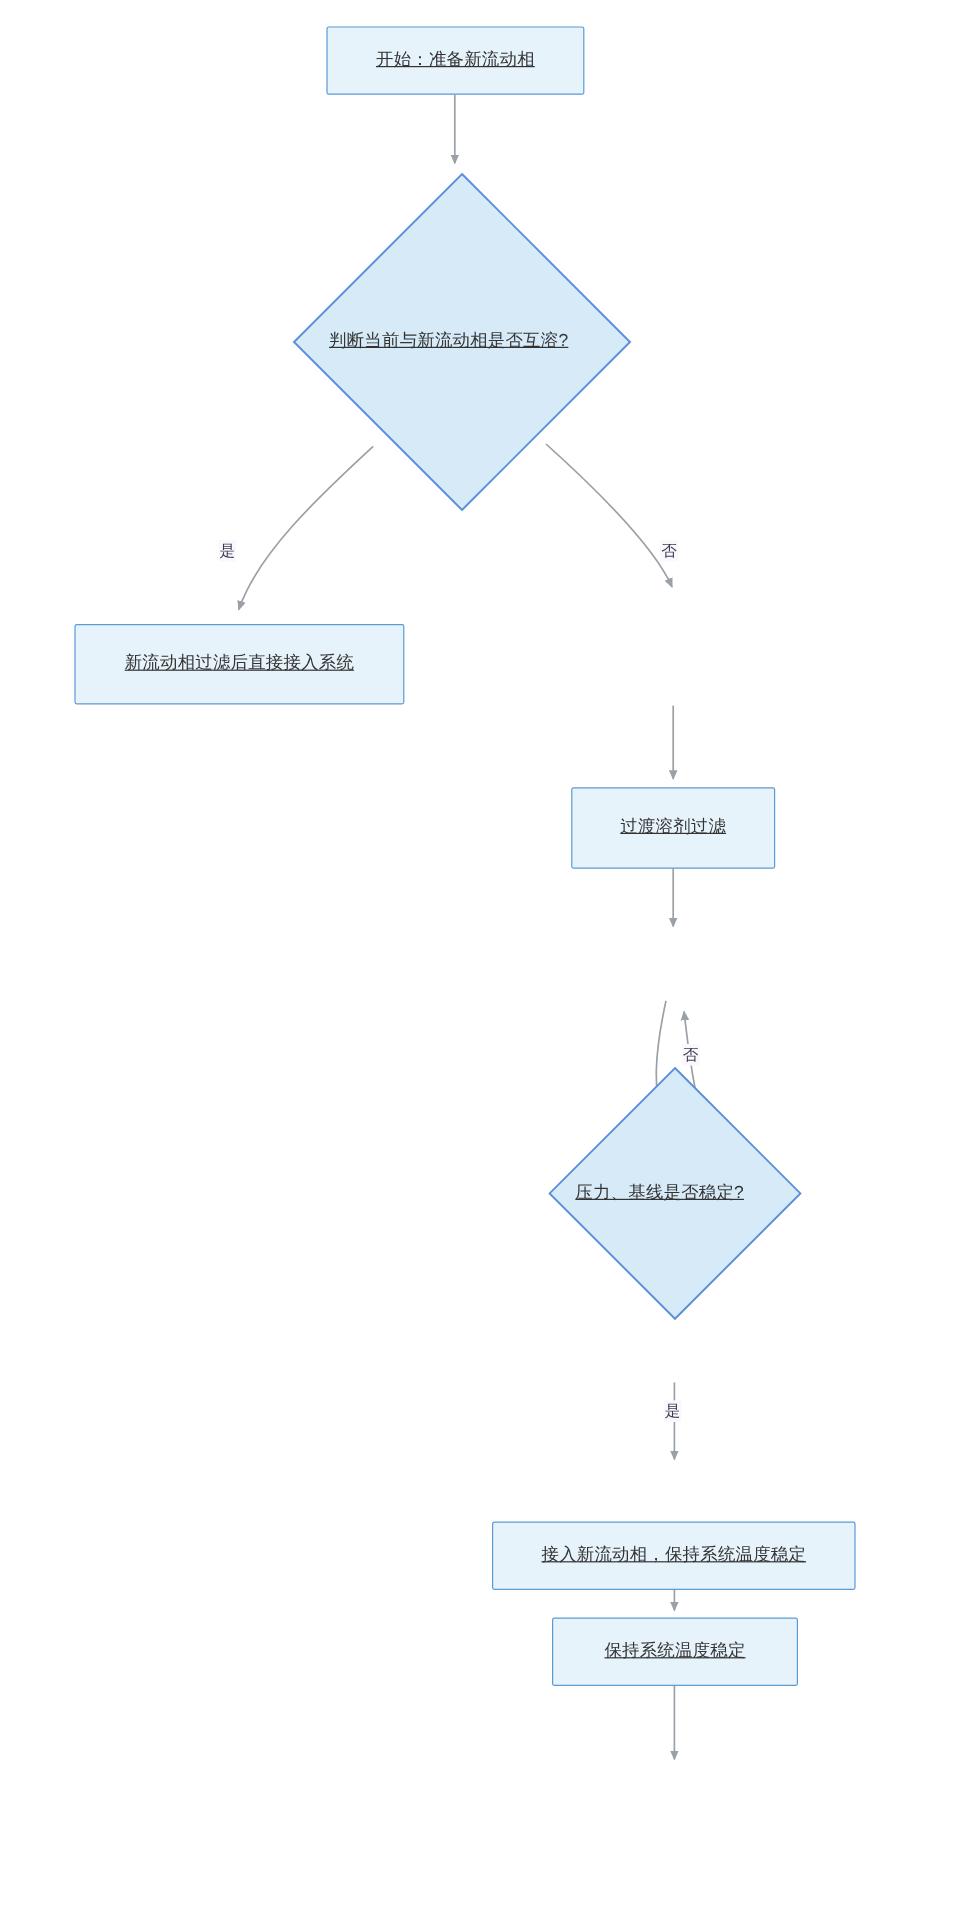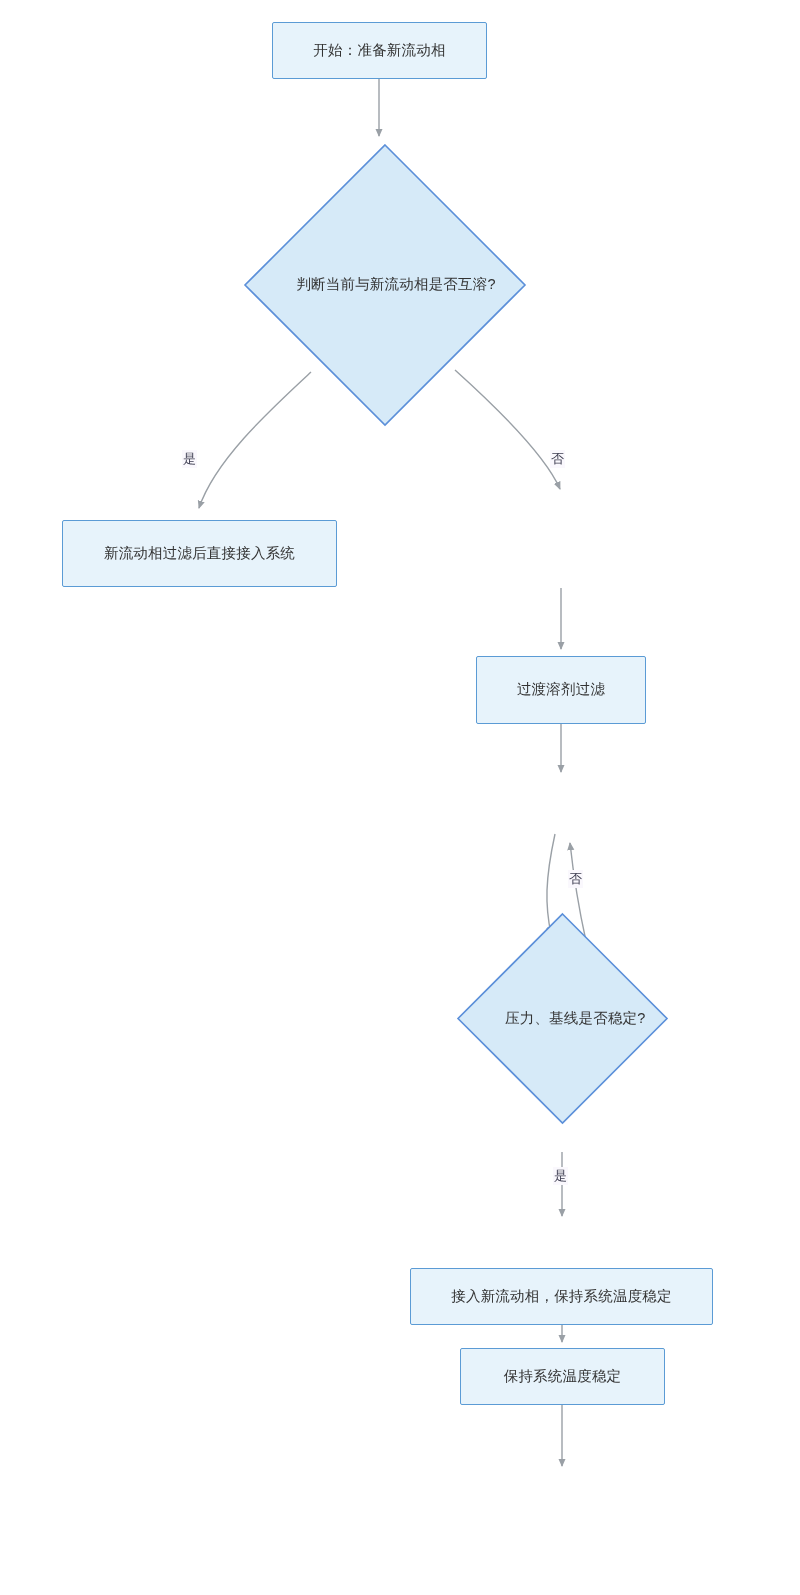--- a/index.html
+++ b/index.html
@@ -28,25 +28,26 @@
     width: 800px;
     height: 1595px;
     pointer-events: none;
   }
   .node {
     position: absolute;
     box-sizing: border-box;
     display: flex;
     align-items: center;
     justify-content: center;
-    text-align: right;
+    text-align: left;
     color: #333333;
     font-size: 14.5px;
     line-height: 1.5;
     letter-spacing: 0.2px;
+    text-decoration: underline;
   }
   .node-rect {
     background: #e7f3fb;
     border: 1.4px solid #5b9bd5;
     border-radius: 2px;
     padding: 6px 10px;
   }
   .node-diamond {
     background: transparent;
     border: none;
@@ -125,21 +126,21 @@
   </div>
 
 
   <div class="node node-rect" style="left:476px; top:656px; width:170px; height:68px;">
     <span>过渡溶剂过滤</span>
   </div>
 
 
   <div class="edge-label" style="left:568px; top:870px;">否</div>
 
-  <div class="node node-diamond" style="left:456px; top:912px; width:213px; height:213px;">
+  <div class="node node-diamond" style="left:456px; top:888px; width:213px; height:213px;">
     <svg class="diamond-shape" viewBox="0 0 213 213" xmlns="http://www.w3.org/2000/svg">
       <polygon points="106.5,2 211,106.5 106.5,211 2,106.5" fill="#d6eaf8" stroke="#5b8fd9" stroke-width="1.6"></polygon>
     </svg>
     <span class="diamond-label">压力、基线是否稳定?</span>
   </div>
 
   <div class="edge-label" style="left:553px; top:1167px;">是</div>
 
   <div class="node node-rect" style="left:410px; top:1224px; width:303px; height:57px;margin-top:44px;">
     <span>接入新流动相，保持系统温度稳定</span>

